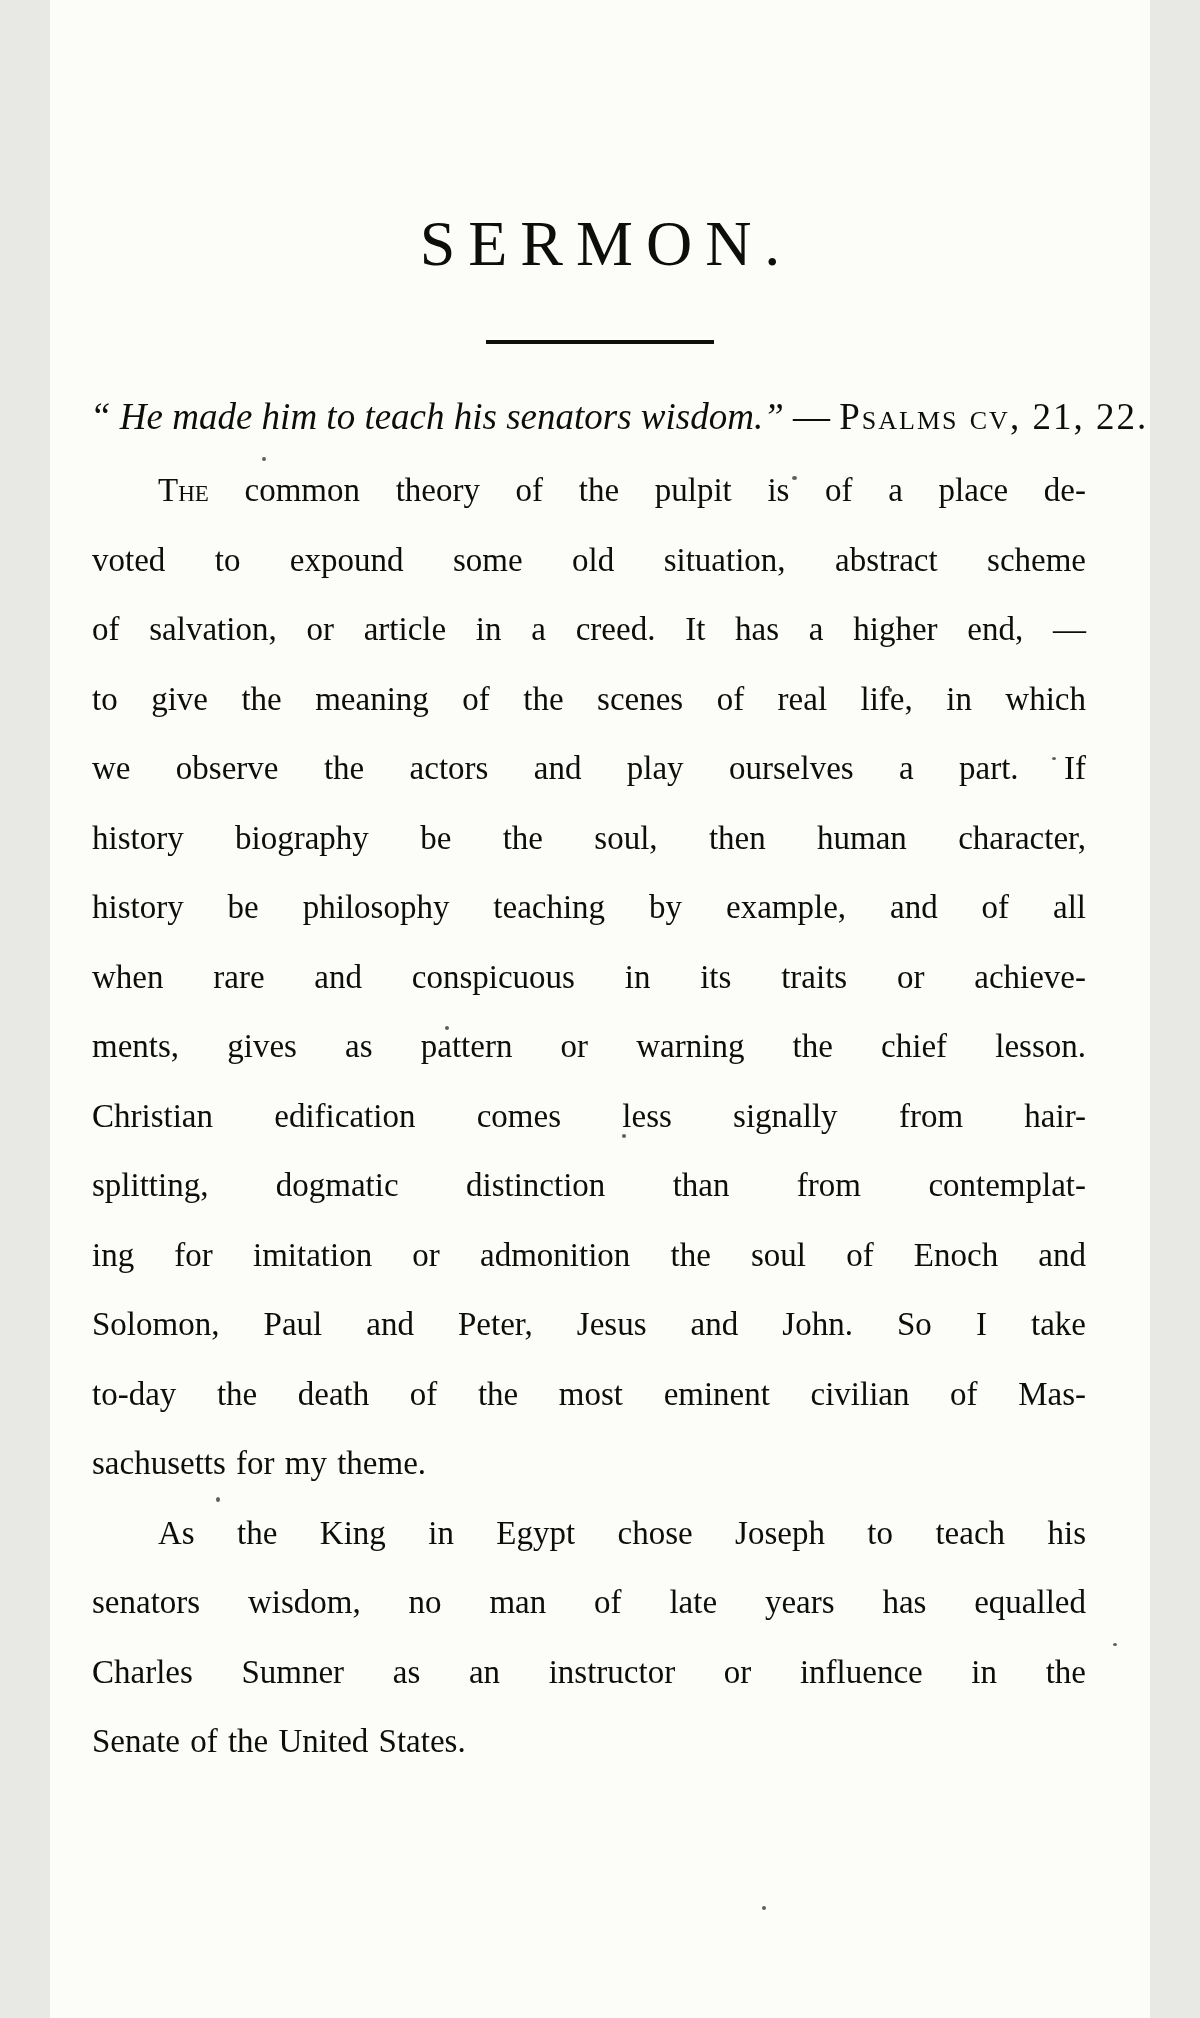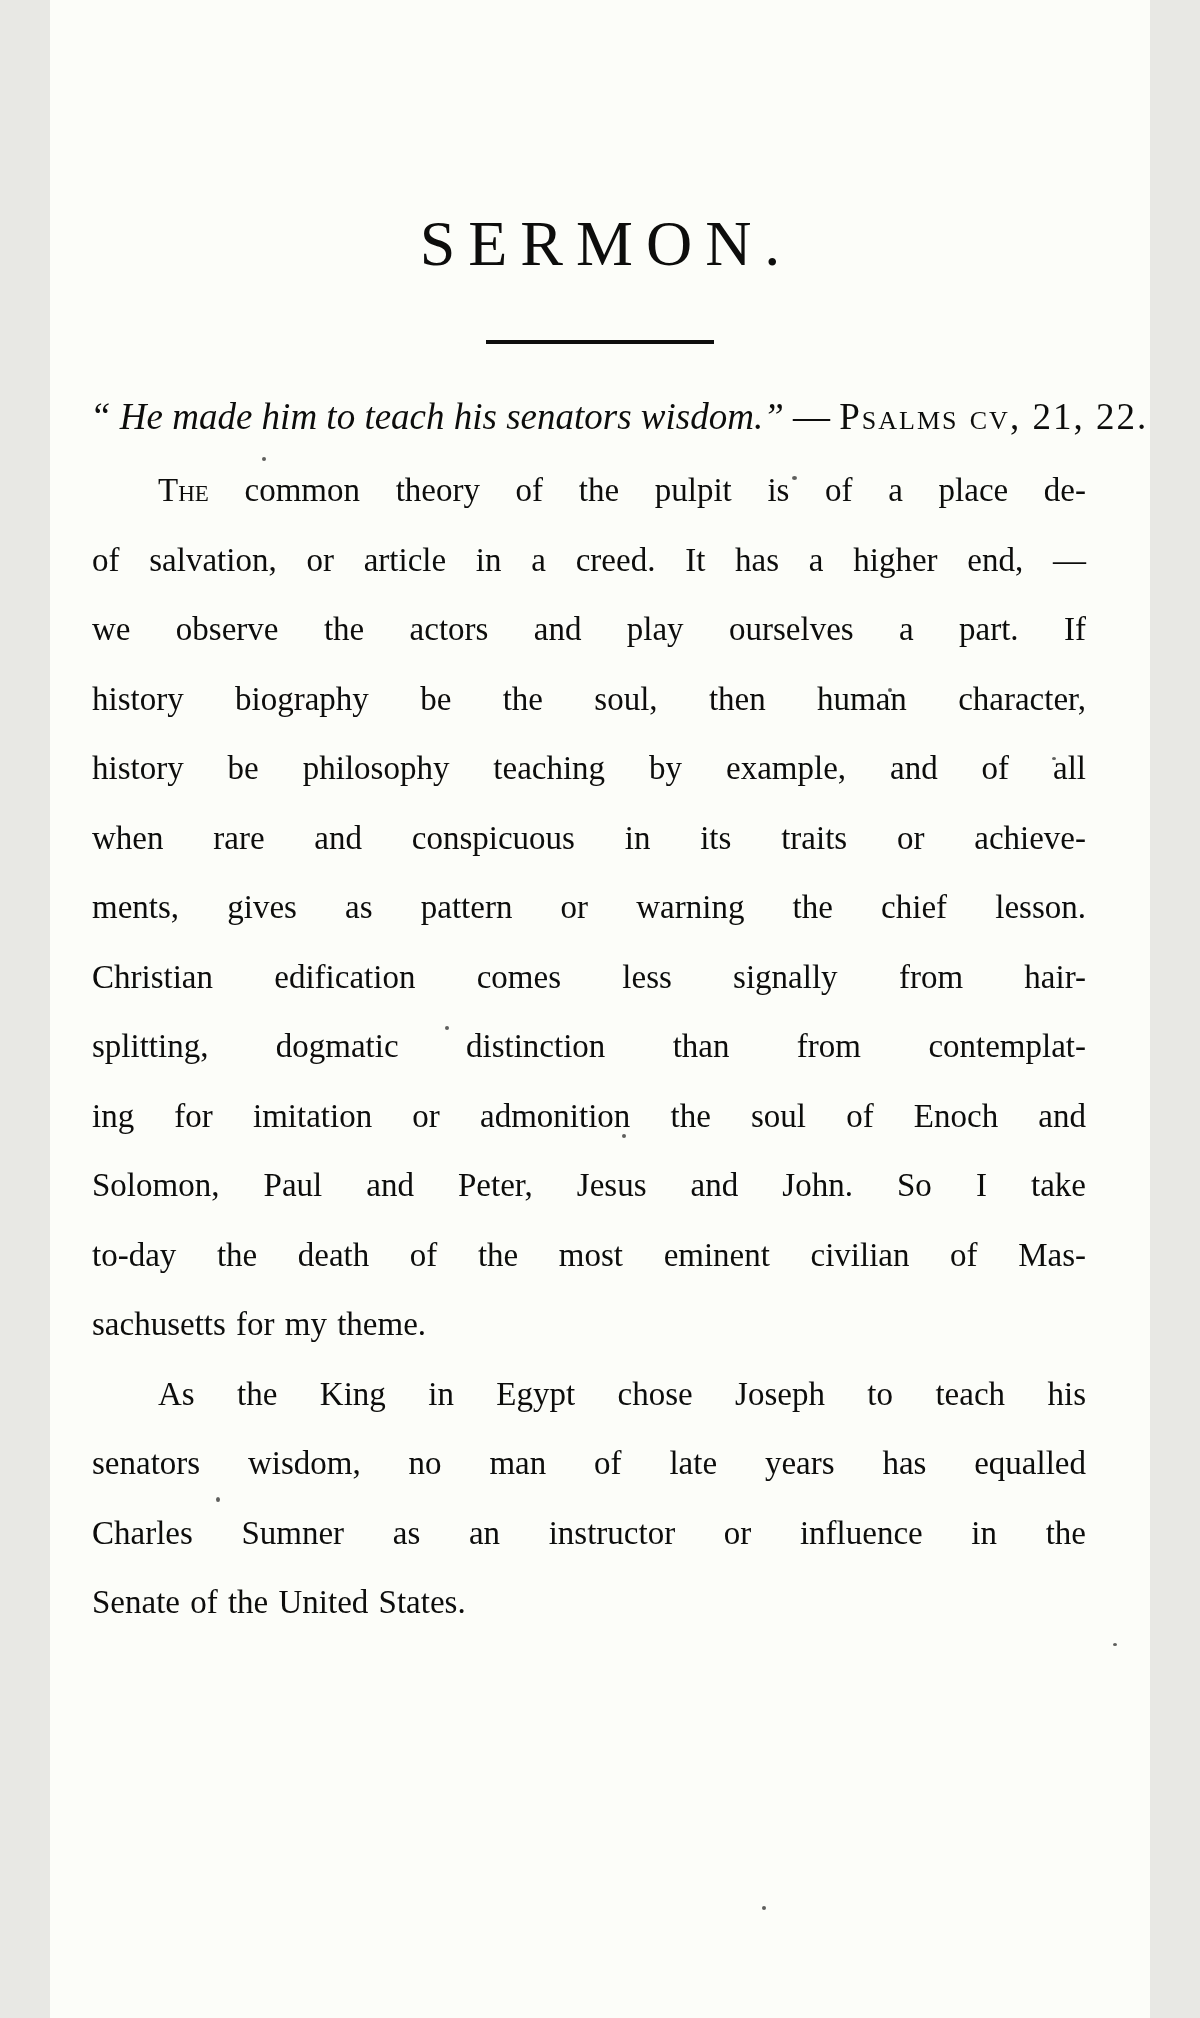--- a/index.html
+++ b/index.html
@@ -70,21 +70,23 @@
   <h1 class="title">SERMON.</h1>
 
   <div class="rule"></div>
 
   <p class="epigraph"><span class="q">“ He made him to teach his senators wisdom.”</span> <span class="dash">—</span> <span class="cite">Psalms cv, 21, 22.</span></p>
 
   <div class="bodytext">
 
     <div class="para">
       <div class="line j indent"><span class="sc">The</span> <span>common theory of the pulpit is of a place de-</span></div>
+      <div class="line j">voted to expound some old situation, abstract scheme</div>
       <div class="line j">of salvation, or article in a creed.  It has a higher end, —</div>
+      <div class="line j">to give the meaning of the scenes of real life, in which</div>
       <div class="line j">we observe the actors and play ourselves a part.  If</div>
       <div class="line j">history biography be the soul, then human character,</div>
       <div class="line j">history be philosophy teaching by example, and of all</div>
       <div class="line j">when rare and conspicuous in its traits or achieve-</div>
       <div class="line j">ments, gives as pattern or warning the chief lesson.</div>
       <div class="line j">Christian edification comes less signally from hair-</div>
       <div class="line j">splitting, dogmatic distinction than from contemplat-</div>
       <div class="line j">ing for imitation or admonition the soul of Enoch and</div>
       <div class="line j">Solomon, Paul and Peter, Jesus and John.  So I take</div>
       <div class="line j">to-day the death of the most eminent civilian of Mas-</div>

